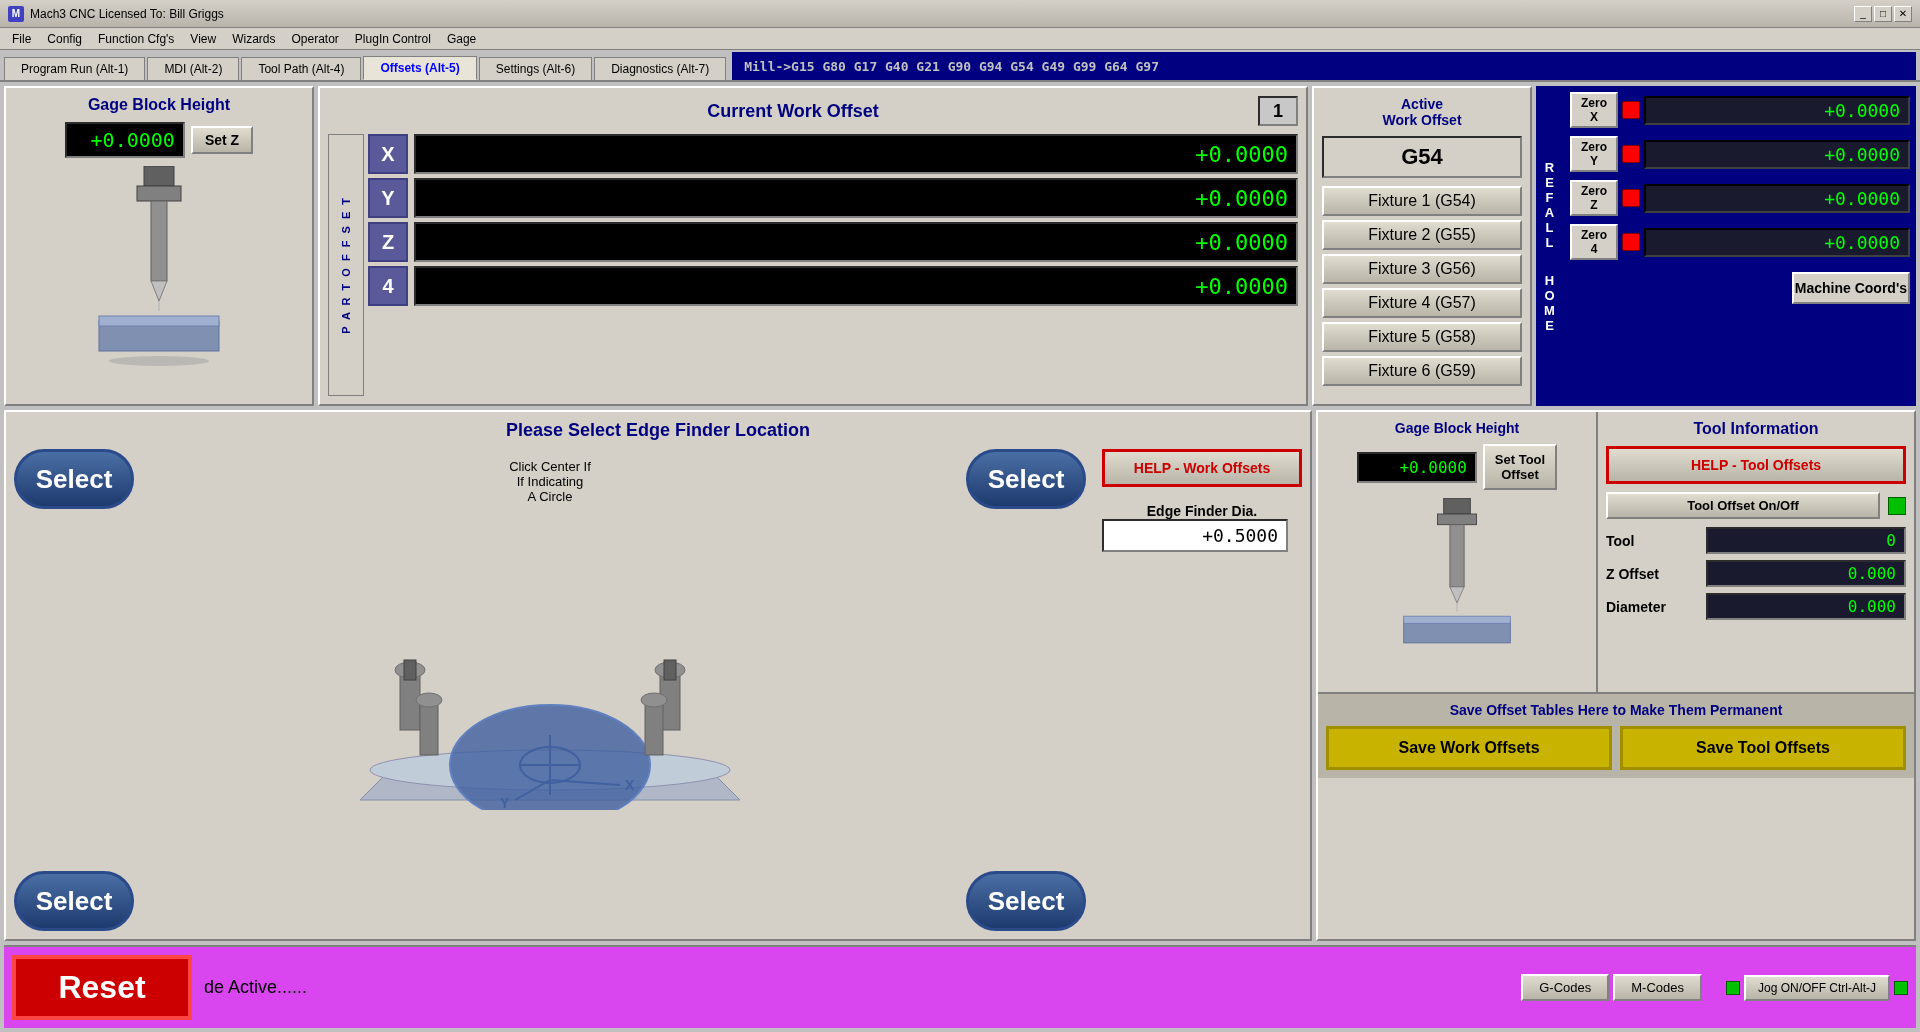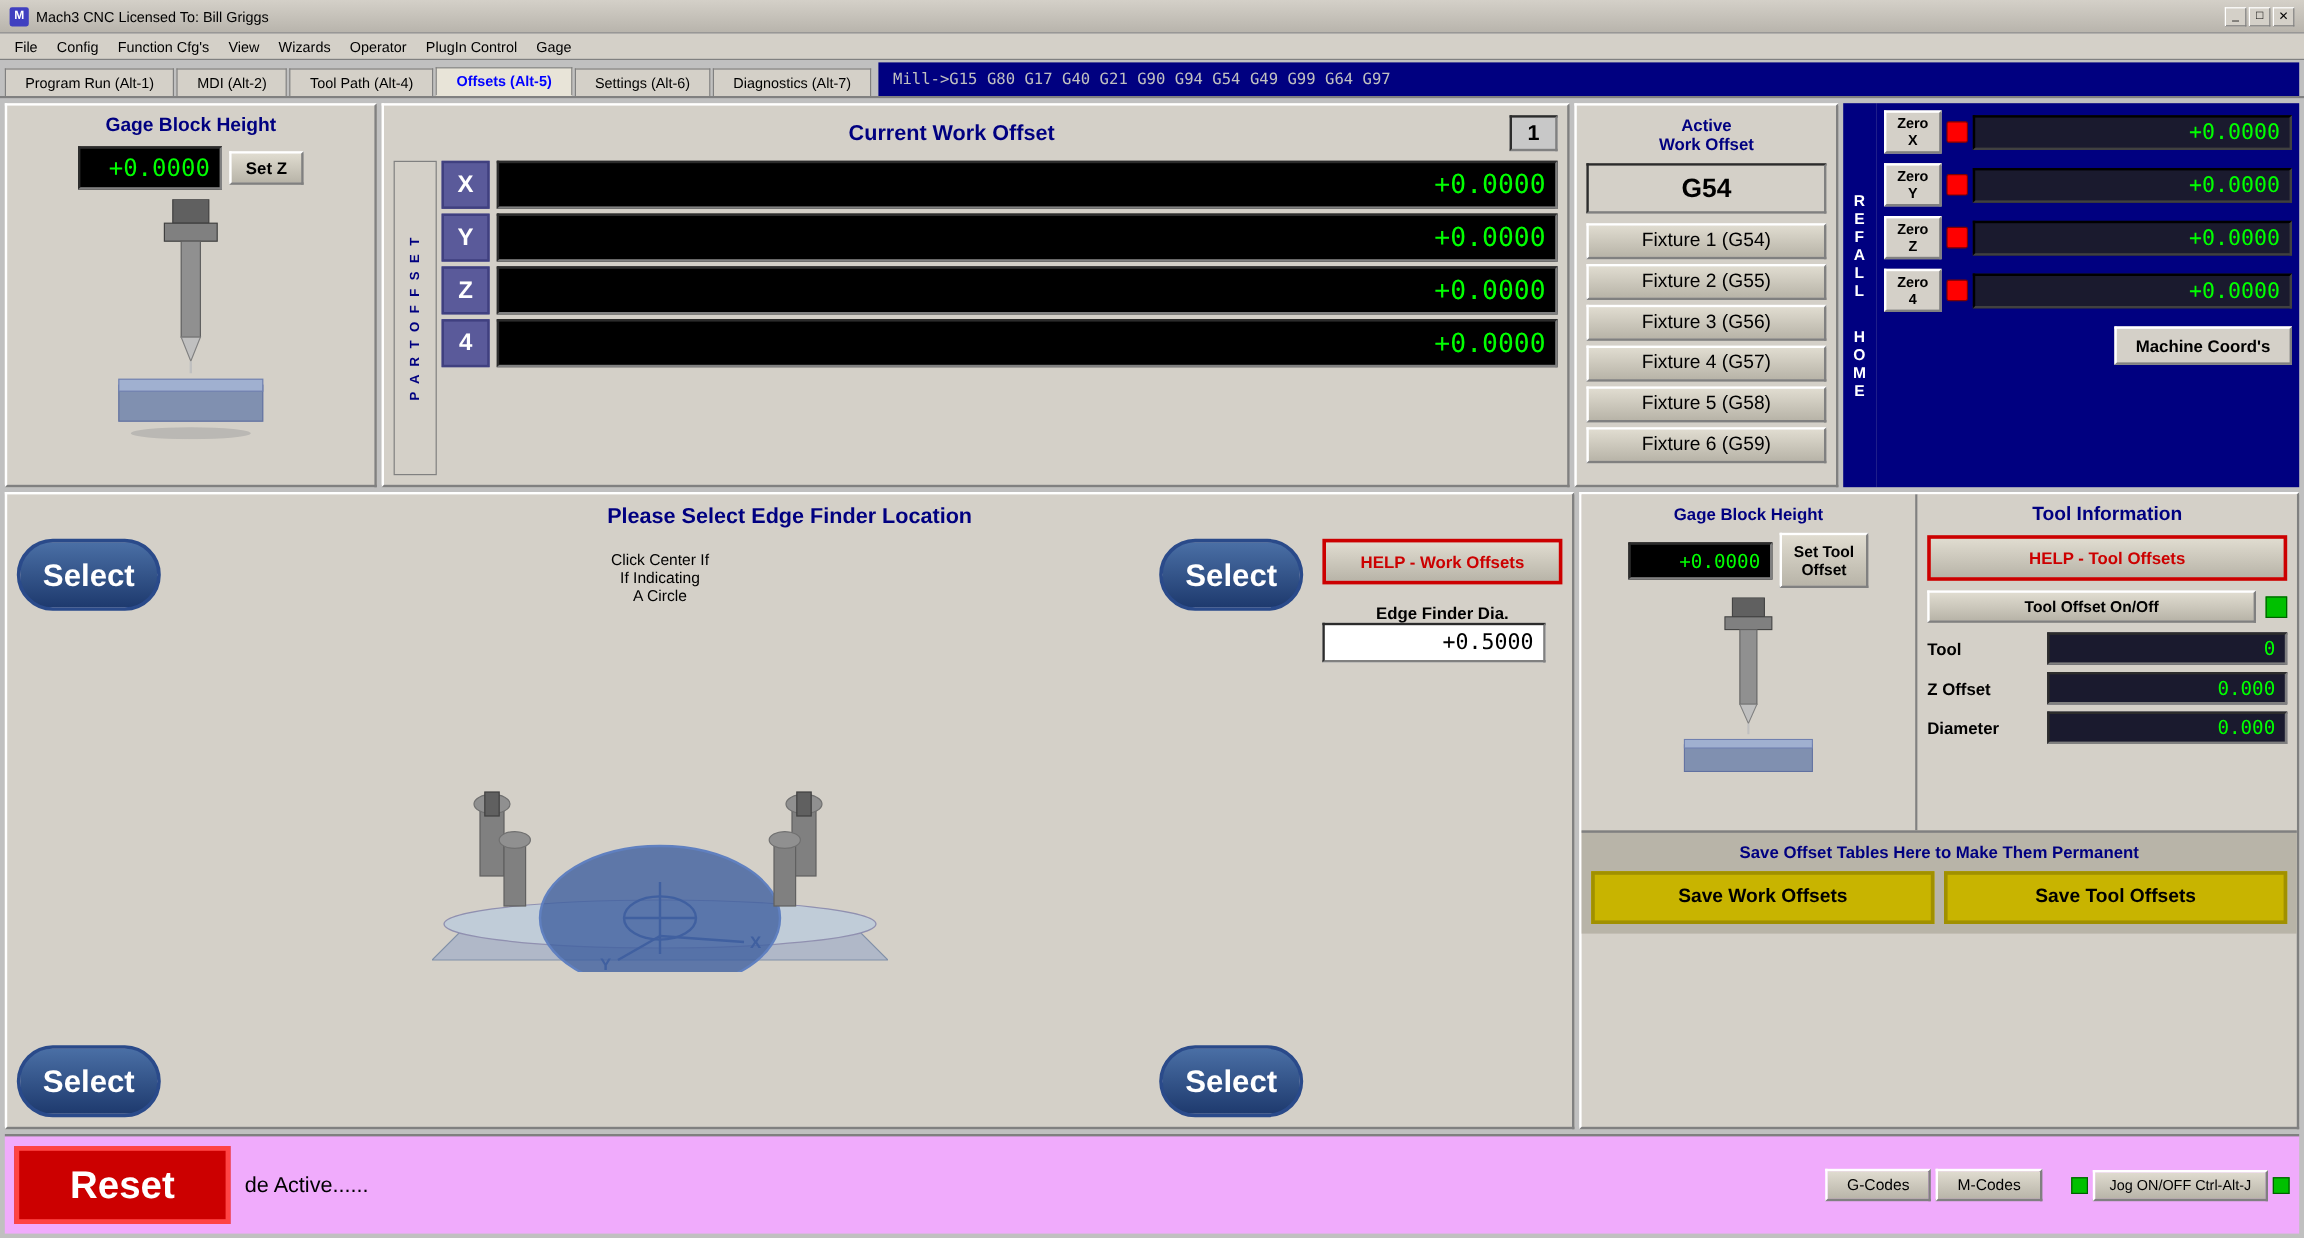--- a/index.html
+++ b/index.html
@@ -13,21 +13,21 @@
     .title-btn { width: 18px; height: 16px; background: #d4d0c8; border: 1px solid #808080; border-top-color: #fff; border-left-color: #fff; display: flex; align-items: center; justify-content: center; font-size: 10px; cursor: pointer; }
 
     
     .menu-bar { background: #d4d0c8; height: 22px; display: flex; align-items: center; padding: 0 4px; border-bottom: 1px solid #808080; }
     .menu-item { padding: 2px 8px; font-size: 12px; color: #000; cursor: pointer; }
 
     
     .tab-bar { background: #c0c0c0; height: 32px; display: flex; align-items: flex-end; padding: 0 4px; border-bottom: 2px solid #808080; }
     .tab { padding: 4px 16px; font-size: 12px; background: #d4d0c8; border: 1px solid #808080; border-bottom: none; cursor: pointer; margin-right: 2px; color: #000; }
     .tab.active { background: #e8e4d8; color: #0000ff; font-weight: bold; border-bottom: 1px solid #e8e4d8; }
-    .tab-status { flex: 1; background: #000080; color: #c0c0c0; padding: 2px 12px; font-size: 13px; font-family: monospace; display: flex; align-items: center; height: 28px; margin-left: 4px; }
+    .tab-status { flex: 1; background: #000080; color: #c0c0c0; padding: 2px 12px; font-size: 13px; font-family: monospace; display: flex; align-items: center; height: 28px; margin-left: 4px; font-weight: bold; }
 
     
     .main-content { background: #c0c0c0; padding: 4px; display: flex; flex-direction: column; gap: 4px; height: calc(1032px - 82px); }
 
     
     .top-row { display: flex; gap: 4px; height: 320px; }
 
     
     .gage-block-panel { background: #d4d0c8; border: 2px solid #808080; border-top-color: #fff; border-left-color: #fff; padding: 8px; width: 310px; display: flex; flex-direction: column; align-items: center; }
     .panel-title { font-size: 16px; font-weight: bold; color: #000080; margin-bottom: 8px; text-align: center; }
@@ -48,21 +48,21 @@
 
     
     .active-offset-panel { background: #d4d0c8; border: 2px solid #808080; border-top-color: #fff; border-left-color: #fff; padding: 8px; width: 220px; display: flex; flex-direction: column; align-items: center; }
     .active-offset-title { font-size: 14px; font-weight: bold; color: #000080; text-align: center; margin-bottom: 8px; }
     .g54-display { background: #d4d0c8; border: 2px inset #808080; font-size: 22px; font-weight: bold; padding: 6px 16px; margin-bottom: 8px; width: 100%; text-align: center; }
     .fixture-btn { background: linear-gradient(to bottom, #e0dcd0, #b8b4a8); border: 2px solid #808080; border-top-color: #fff; border-left-color: #fff; padding: 4px 8px; font-size: 16px; cursor: pointer; width: 100%; margin-bottom: 4px; text-align: center; }
     .zero-row { display: flex; align-items: center; margin-bottom: 4px; gap: 4px; }
     .zero-btn { background: #d4d0c8; border: 2px solid #808080; border-top-color: #fff; border-left-color: #fff; padding: 2px 6px; font-size: 12px; font-weight: bold; cursor: pointer; min-width: 48px; text-align: center; }
     .red-indicator { width: 18px; height: 18px; background: red; border: 1px solid #800000; border-radius: 2px; }
     .zero-value { background: #1a1a2e; color: #00ff00; font-family: monospace; font-size: 18px; padding: 2px 8px; border: 2px inset #404040; flex: 1; text-align: right; }
-    .machine-coords-btn { background: #d4d0c8; border: 2px solid #808080; border-top-color: #fff; border-left-color: #fff; padding: 6px 16px; font-size: 14px; font-weight: bold; cursor: pointer; margin-top: auto; align-self: flex-end; text-align: right; }
+    .machine-coords-btn { background: #d4d0c8; border: 2px solid #808080; border-top-color: #fff; border-left-color: #fff; padding: 6px 1px; font-size: 14px; font-weight: bold; cursor: pointer; margin-top: auto; align-self: flex-end; text-align: right; }
 
     
     .bottom-row { display: flex; gap: 4px; flex: 1; }
 
     
     .edge-finder-panel { background: #d4d0c8; border: 2px solid #808080; border-top-color: #fff; border-left-color: #fff; padding: 8px; flex: 1; display: flex; flex-direction: column; }
     .edge-finder-title { font-size: 18px; font-weight: bold; color: #000080; text-align: center; margin-bottom: 8px; }
     .select-btn-pill { background: linear-gradient(to bottom, #4a6fa5, #1e3a6e); color: white; font-size: 26px; font-weight: bold; border: 3px solid #2a4a8a; border-radius: 30px; width: 120px; height: 60px; display: flex; align-items: center; justify-content: center; cursor: pointer; }
     .edge-btns-right { display: flex; flex-direction: column; gap: 8px; margin-left: 8px; }
     .help-btn { background: linear-gradient(to bottom, #e0dcd0, #b8b4a8); border: 3px solid #c00; color: #c00; font-size: 14px; font-weight: bold; padding: 8px 16px; cursor: pointer; width: 200px; text-align: center; }
@@ -83,21 +83,21 @@
     .tool-field-label { font-size: 14px; font-weight: bold; width: 100px; }
     .tool-field-value { background: #1a1a2e; color: #00ff00; font-family: monospace; font-size: 16px; padding: 2px 8px; border: 2px inset #808080; flex: 1; text-align: right; }
 
     
     .save-offset-section { background: #b8b4a8; border-top: 2px solid #808080; padding: 8px; }
     .save-offset-title { font-size: 14px; font-weight: bold; color: #000080; text-align: center; margin-bottom: 8px; }
     .save-btns-row { display: flex; gap: 8px; }
     .save-btn { background: #c8b400; border: 3px solid #a09000; padding: 10px 20px; font-size: 16px; font-weight: bold; cursor: pointer; flex: 1; text-align: center; color: #000; }
 
     
-    .reset-area { display: flex; align-items: center; gap: 12px; padding: 8px; background: #f0abfc; border-top: 2px solid #808080; }
+    .reset-area { display: flex; align-items: center; gap: 12px; padding: 8px; background: #d946ef; border-top: 2px solid #808080; }
     .reset-btn { background: #c00; border: 4px solid #f00; color: white; font-size: 32px; font-weight: bold; padding: 10px 30px; cursor: pointer; min-width: 180px; }
     .mode-text { font-size: 18px; color: #000; }
     .code-btns { display: flex; gap: 4px; margin-left: auto; }
     .code-btn { background: linear-gradient(to bottom, #e0dcd0, #b8b4a8); border: 2px solid #808080; border-top-color: #fff; border-left-color: #fff; padding: 4px 16px; font-size: 13px; cursor: pointer; }
     .jog-area { display: flex; align-items: center; gap: 4px; margin-left: 12px; }
     .green-sq { width: 14px; height: 14px; background: #00c000; border: 1px solid #006000; }
     .jog-btn { background: linear-gradient(to bottom, #e0dcd0, #b8b4a8); border: 2px solid #808080; border-top-color: #fff; border-left-color: #fff; padding: 4px 12px; font-size: 12px; cursor: pointer; }
 
     
     .edge-svg { width: 380px; height: 240px; }

